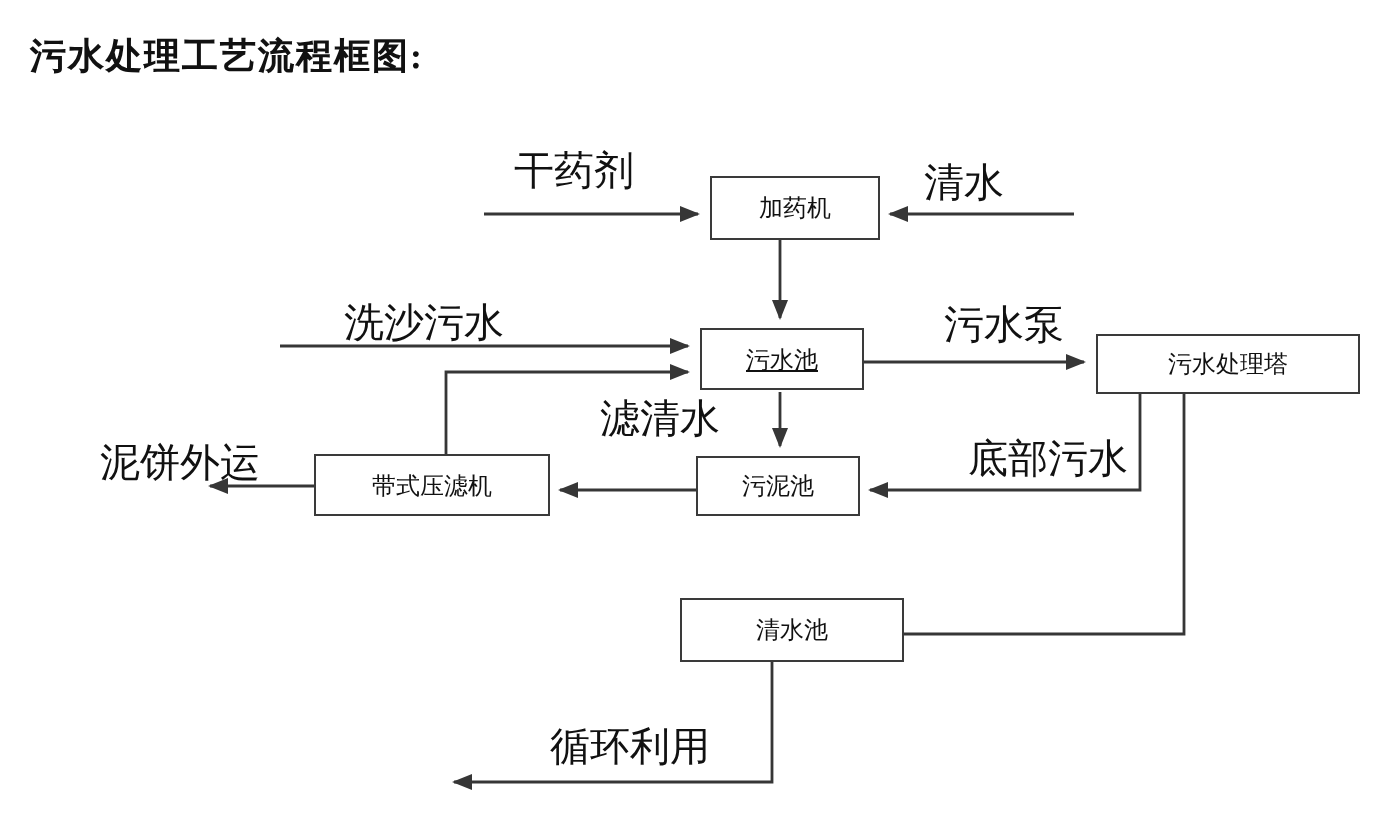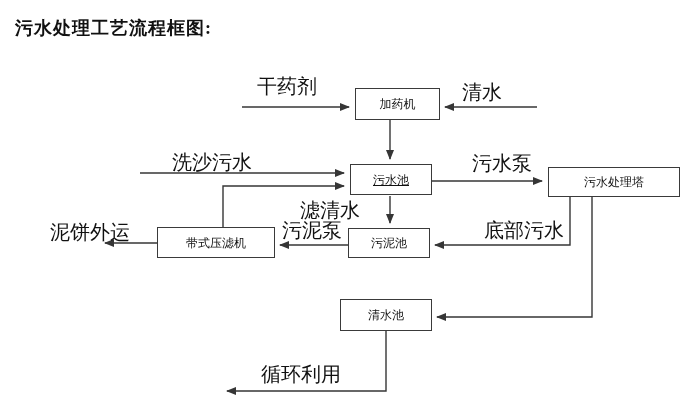--- a/index.html
+++ b/index.html
@@ -57,25 +57,24 @@
     <path d="M348,245 L280,245" marker-end="url(#ah)"></path>
     <path d="M157,243 L105,243" marker-end="url(#ah)"></path>
     <path d="M386,331 L386,391 L227,391" marker-end="url(#ah)"></path>
   </svg>
 
   <div class="node" style="left:355px;top:88px;width:85px;height:32px;">加药机</div>
   <div class="node" style="left:350px;top:164px;width:82px;height:31px;text-decoration:underline;">污水池</div>
   <div class="node" style="left:548px;top:167px;width:132px;height:30px;">污水处理塔</div>
   <div class="node" style="left:348px;top:228px;width:82px;height:30px;">污泥池</div>
   <div class="node" style="left:157px;top:227px;width:118px;height:31px;">带式压滤机</div>
-  <div class="node" style="left:340px;top:299px;width:92px;height:32px;">清水池</div>
+  <div class="node" style="left:340px;top:299px;width:112px;height:32px;">清水池</div>
 
   <div class="edge-label" style="left:257px;top:76px;">干药剂</div>
   <div class="edge-label" style="left:462px;top:82px;">清水</div>
   <div class="edge-label" style="left:172px;top:152px;">洗沙污水</div>
   <div class="edge-label" style="left:256px;top:200px;margin-left:44px;">滤清水</div>
   <div class="edge-label" style="left:448px;top:153px;margin-left:24px;">污水泵</div>
   <div class="edge-label" style="left:484px;top:220px;">底部污水</div>
-  <div class="edge-label" style="left:282px;top:220px;">污泥泵</div>
   <div class="edge-label" style="left:14px;top:222px;margin-left:36px;">泥饼外运</div>
-  <div class="edge-label" style="left:261px;top:364px;">循环利用</div>
+  <div class="edge-label" style="left:275px;top:364px;">循环利用</div>
 
 </div>
 
 </body></html>

